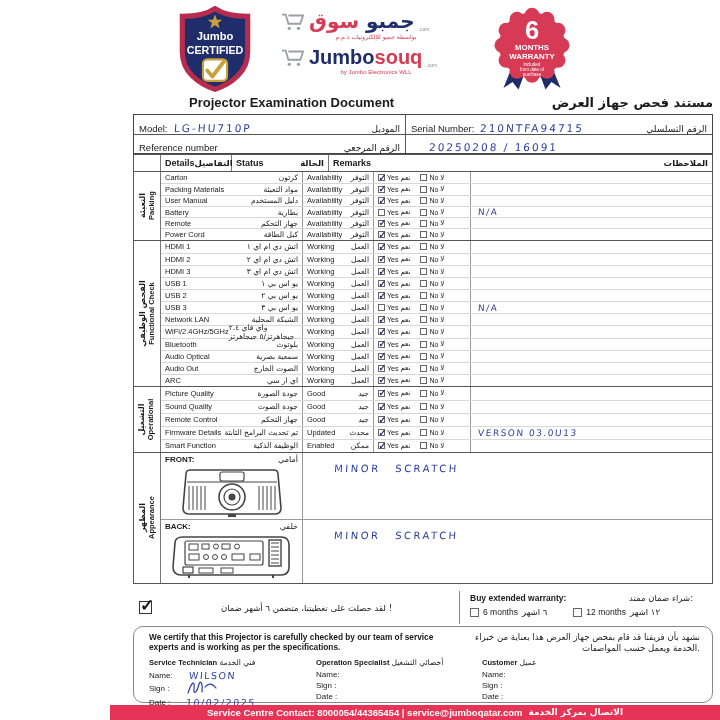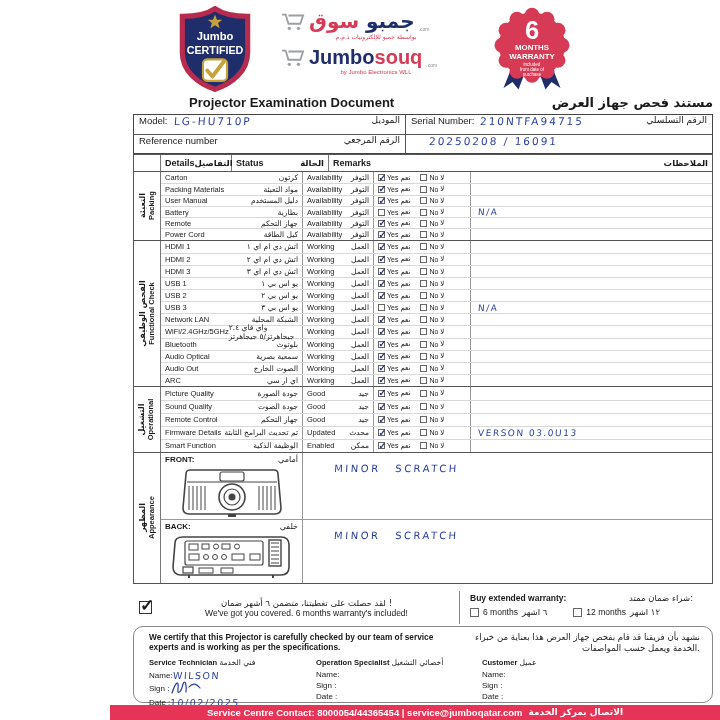--- a/index.html
+++ b/index.html
@@ -26,21 +26,21 @@
 
   
   .titles { position:absolute; top:95px; left:133px; width:580px; display:flex; justify-content:space-between; align-items:baseline; }
   .title-en { font-size:13px; font-weight:bold; margin-left:56px; }
   .title-ar { font-size:13px; font-weight:bold; }
 
   
   .info-table { position:absolute; top:114px; left:133px; width:580px; border:1.5px solid #444; }
   .info-row { display:flex; height:19px; }
   .info-row + .info-row { border-top:1px solid #555; }
-  .info-cell { display:flex; align-items:flex-start; padding:0 5px; font-size:9.5px; }
+  .info-cell { display:flex; align-items:flex-end; padding:0 5px; font-size:9.5px; }
   .info-cell.left { width:272px; border-right:1px solid #555; }
   .info-cell.right { flex:1; }
   .info-label { font-weight:normal; }
   .info-ar { margin-left:auto; font-size:9px; }
   .info-hand { font-size:10.5px; margin-left:6px; letter-spacing:2px; }
 
   
   .check-table { position:absolute; top:154px; left:133px; width:580px; border:1.5px solid #555; }
   .thead { display:flex; height:17px; border-bottom:1px solid #555; font-weight:bold; align-items:center; }
   .th { display:flex; align-items:center; height:100%; padding:0 4px; font-size:9px; }
@@ -106,21 +106,21 @@
   .cert-texts { display:flex; justify-content:space-between; }
   .cert-en { width:300px; font-size:8.3px; font-weight:bold; line-height:1.25; }
   .cert-ar { width:250px; font-size:8.6px; text-align:right; line-height:1.3; }
   .sig-grid { display:flex; margin-top:4px; }
   .sig-col { display:flex; flex-direction:column; }
   .sig-col.c1 { width:167px; }
   .sig-col.c2 { width:140px; }
   .sig-col.c3 { flex:1; padding-left:26px; }
   .sig-head { font-size:7.6px; font-weight:bold; }
   .sig-head .ar { font-weight:normal; font-size:7.6px; }
-  .sig-line { font-size:8px; margin-top:2.2px; display:flex; align-items:center; gap:0; }
+  .sig-line { font-size:8px; margin-top:2.2px; display:flex; align-items:center; gap:16px; }
   .sig-hand { font-size:9.5px; letter-spacing:1.5px; }
   .squiggle { margin-top:-4px; }
 
   
   .footer { position:absolute; top:705px; left:110px; width:610px; height:15px; background:#e63456; color:#fff;
             display:flex; align-items:flex-start; justify-content:center; gap:6px; padding-top:2px;
             font-size:9.5px; font-weight:bold; }
   .footer .ar { font-size:9px; }
 </style>
 </head>
@@ -889,21 +889,20 @@
         </div>
       </div>
     </div>
   </div>
 
   <div class="warranty-strip">
     <div class="w-left">
       <span class="bigbox checked"></span>
       <span class="w-text">
         <span class="ar">لقد حصلت على تغطيتنا، متضمن ٦ أشهر ضمان !</span>
-        <span class="en">We've got you covered. 6 months warranty's included!</span>
       </span>
     </div>
     <div class="w-right">
       <div class="w-buy-line">
         <span>Buy extended warranty:</span>
         <span class="ar">شراء ضمان ممتد:</span>
       </div>
       <div class="w-options">
         <span class="w-opt">
           <span class="box"></span>

